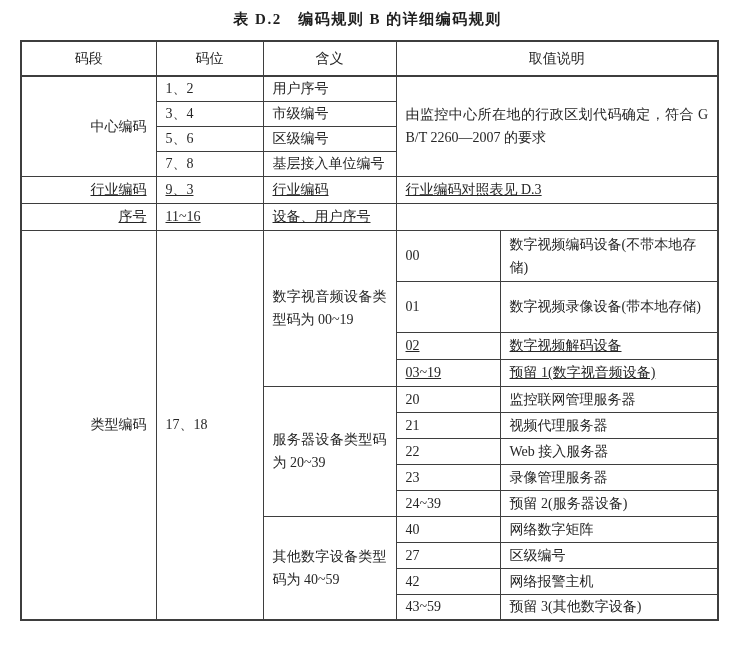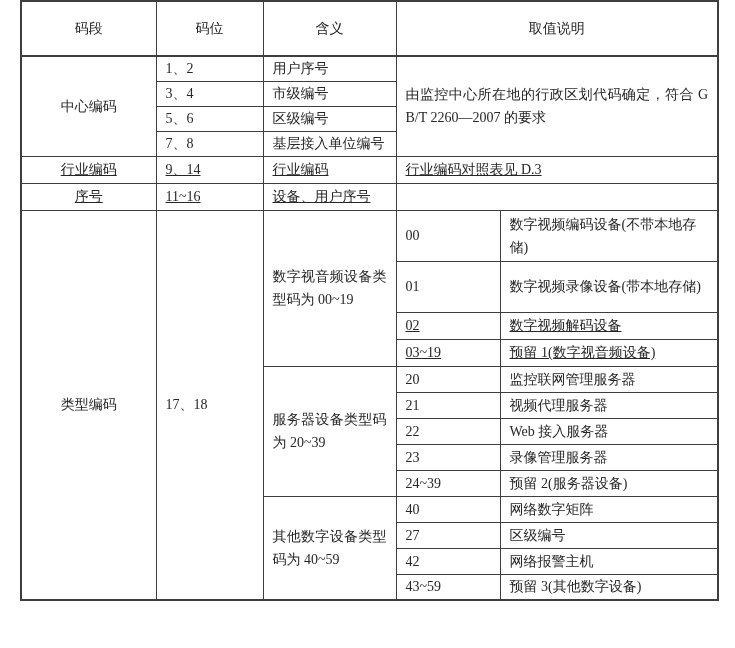--- a/index.html
+++ b/index.html
@@ -39,39 +39,40 @@
     padding: 0 9px;
     line-height: 23px;
     vertical-align: middle;
     overflow: hidden;
     word-break: break-all;
   }
   table.rules thead th {
     text-align: center;
     height: 27px;
     border-bottom: 2px solid #3e3e3e;
-    padding: 13px 4px;
+    padding: 3px 4px;
   }
   tr.r { height: 25px; }
   tr.r27 { height: 27px; text-decoration: underline; }
   tr.r26 { height: 26px; }
   tr.tall { height: 51px; }
-  td.label { text-align: center; margin-left: 11px; }
+  td.label { text-align: right; margin-left: 11px; }
   td.pos { text-align: left; }
   td.just {
     text-align: justify;
     text-justify: inter-ideograph;
   }
   td.note { padding-right: 12px; }
 </style>
 </head>
 <body>
 
 <div class="page">
 
+  <div class="caption">表 D.2　编码规则 B 的详细编码规则</div>
 
   <table class="rules">
     <colgroup>
       <col style="width:135px">
       <col style="width:107px">
       <col style="width:133px">
       <col style="width:104px">
       <col style="width:218px">
     </colgroup>
 
@@ -100,21 +101,21 @@
         <td class="pos">5、6</td>
         <td>区级编号</td>
       </tr>
       <tr class="r">
         <td class="pos">7、8</td>
         <td>基层接入单位编号</td>
       </tr>
 
       <tr class="r27">
         <td class="label">行业编码</td>
-        <td class="pos">9、14</td>
+        <td class="pos">9、3</td>
         <td>行业编码</td>
         <td colspan="2">行业编码对照表见 D.3</td>
       </tr>
 
       <tr class="r27">
         <td class="label">序号</td>
         <td class="pos">11~16</td>
         <td>设备、用户序号</td>
         <td colspan="2"></td>
       </tr>

